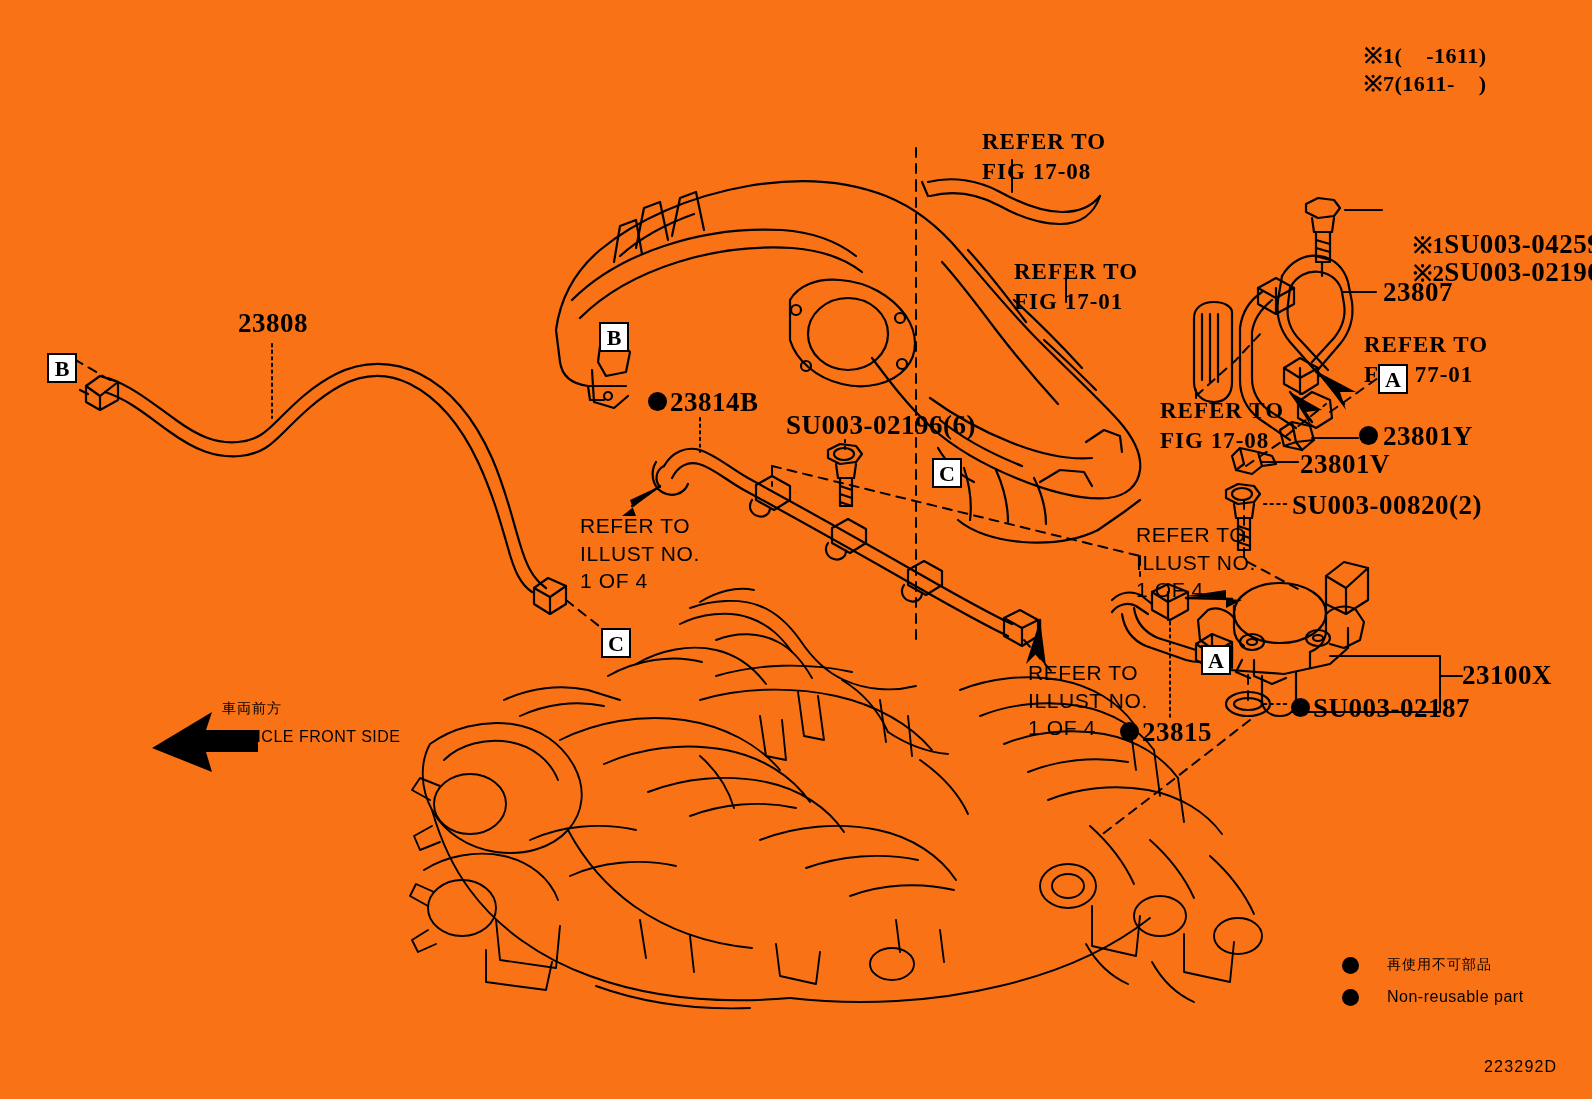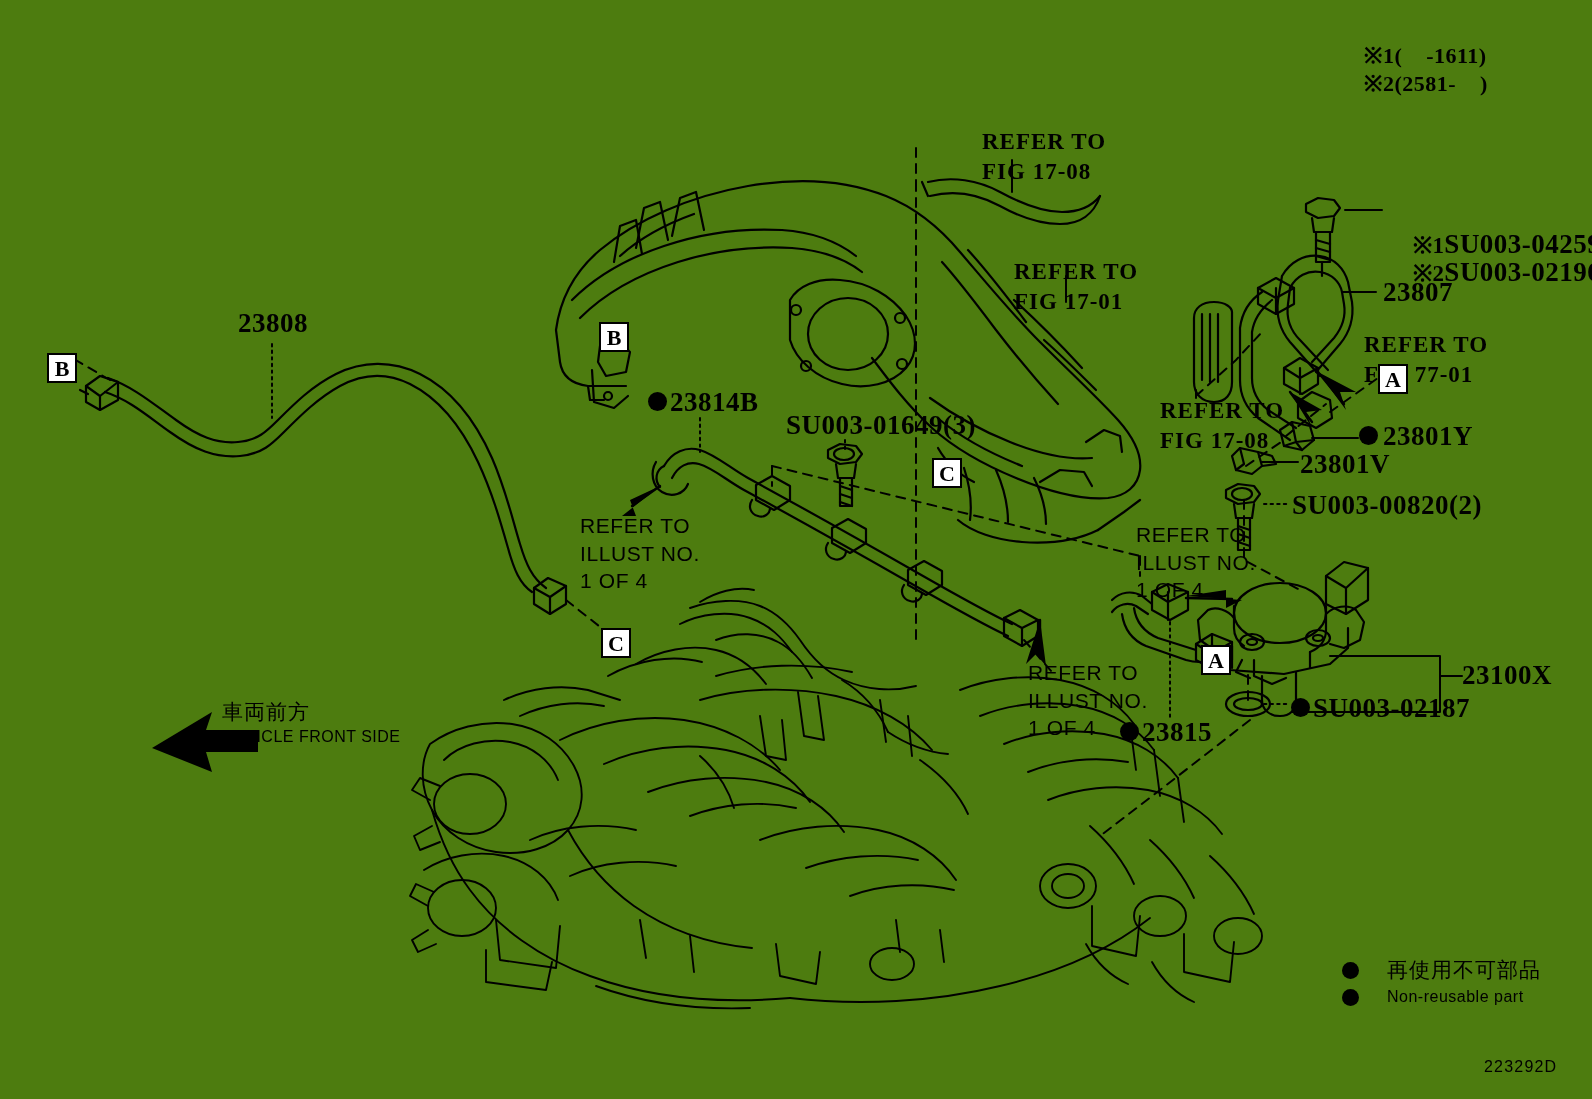--- a/index.html
+++ b/index.html
@@ -5,21 +5,21 @@
 <style>
   html, body {
     margin: 0;
     padding: 0;
     background: #ffffff;
   }
   #page {
     position: relative;
     width: 1592px;
     height: 1099px;
-    background: #4d7c0f;
+    background: #f97316;
     overflow: hidden;
     font-family: "Liberation Sans", sans-serif;
     color: #000000;
   }
   
   .lbl {
     position: absolute;
     white-space: pre;
     line-height: 1.18;
     color: #000;
@@ -51,21 +51,21 @@
   }
   .noteline {
     font-family: "Liberation Serif", serif;
     font-weight: bold;
     font-size: 22px;
     letter-spacing: 0.5px;
     line-height: 1.45;
   }
   .jp {
     font-family: "DejaVu Sans", sans-serif;
-    font-size: 21px;
+    font-size: 14px;
     letter-spacing: 1px;
   }
   .en-small {
     font-family: "Liberation Sans", sans-serif;
     font-size: 16px;
     letter-spacing: 0.5px;
   }
   .drawno {
     font-family: "Liberation Sans", sans-serif;
     font-size: 16px;
@@ -447,21 +447,21 @@
         <path d="M660,486 L632,506"></path>
         <path d="M1040,620 L1040,658"></path>
         <path d="M1318,372 L1344,404"></path>
         <path d="M1290,392 L1312,422"></path>
         <path d="M1186,598 L1232,599"></path>
       </g>
     </g>
   </svg>
 
   <div class="lbl noteline" style="left:1364px; top:40px;">※1(    -1611)</div>
-  <div class="lbl noteline" style="left:1364px; top:68px;">※2(2581-    )</div>
+  <div class="lbl noteline" style="left:1364px; top:68px;">※7(1611-    )</div>
 
   <div class="lbl partno" style="left:1384px; top:197px;">
     <span class="partno-sm">※1</span><span>SU003-04259</span>
   </div>
   <div class="lbl partno" style="left:1384px; top:225px;">
     <span class="partno-sm">※2</span><span>SU003-02196</span>
   </div>
 
   <div class="lbl partno" style="left:1383px; top:277px;text-align:center;">23807</div>
 
@@ -475,21 +475,21 @@
   <div class="dot dot-lg" style="left:1291px; top:698px;"></div>
   <div class="lbl partno" style="left:1313px; top:693px;">SU003-02187</div>
 
   <div class="lbl partno" style="left:1462px; top:660px;">23100X</div>
 
   <div class="lbl partno" style="left:238px; top:308px;">23808</div>
 
   <div class="dot dot-lg" style="left:648px; top:392px;"></div>
   <div class="lbl partno" style="left:670px; top:387px;">23814B</div>
 
-  <div class="lbl partno" style="left:786px; top:410px;">SU003-01649(3)</div>
+  <div class="lbl partno" style="left:786px; top:410px;">SU003-02196(6)</div>
 
   <div class="dot dot-lg" style="left:1120px; top:722px;"></div>
   <div class="lbl partno" style="left:1142px; top:717px;">23815</div>
 
   <div class="lbl refer" style="left:982px; top:127px;">REFER TO
 FIG 17-08</div>
 
   <div class="lbl refer" style="left:1014px; top:257px;">REFER TO
 FIG 17-01</div>
 

